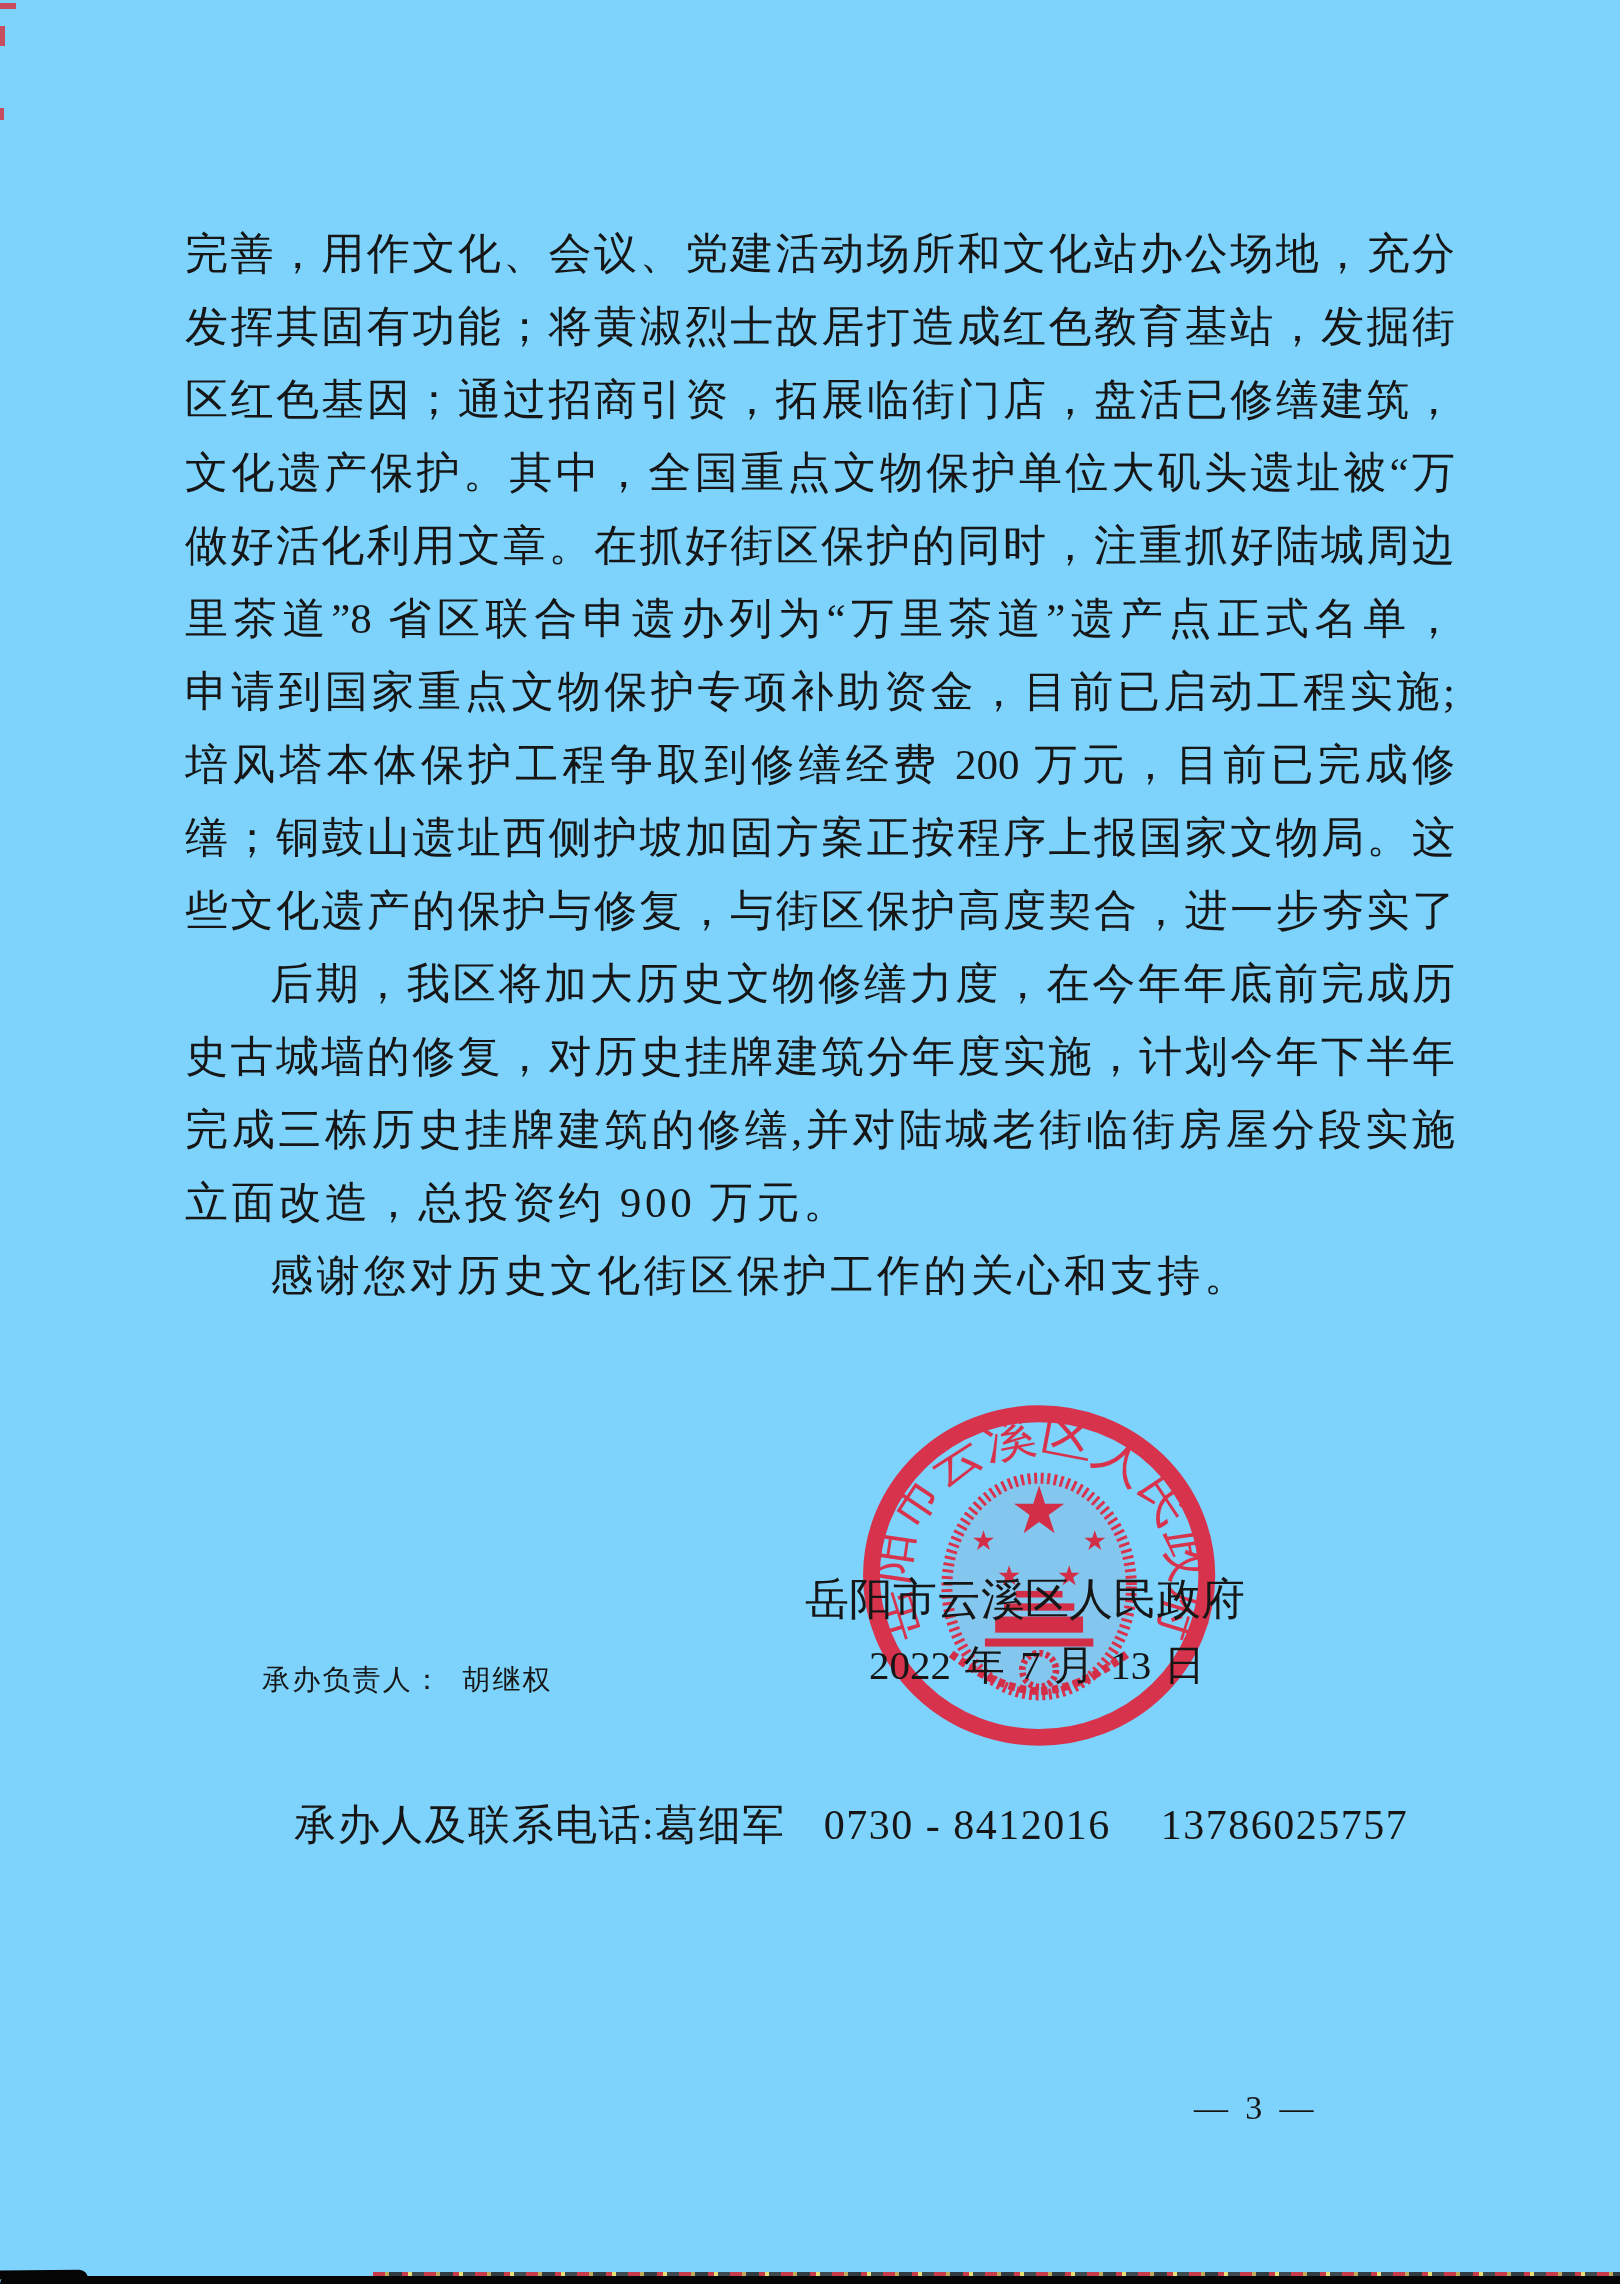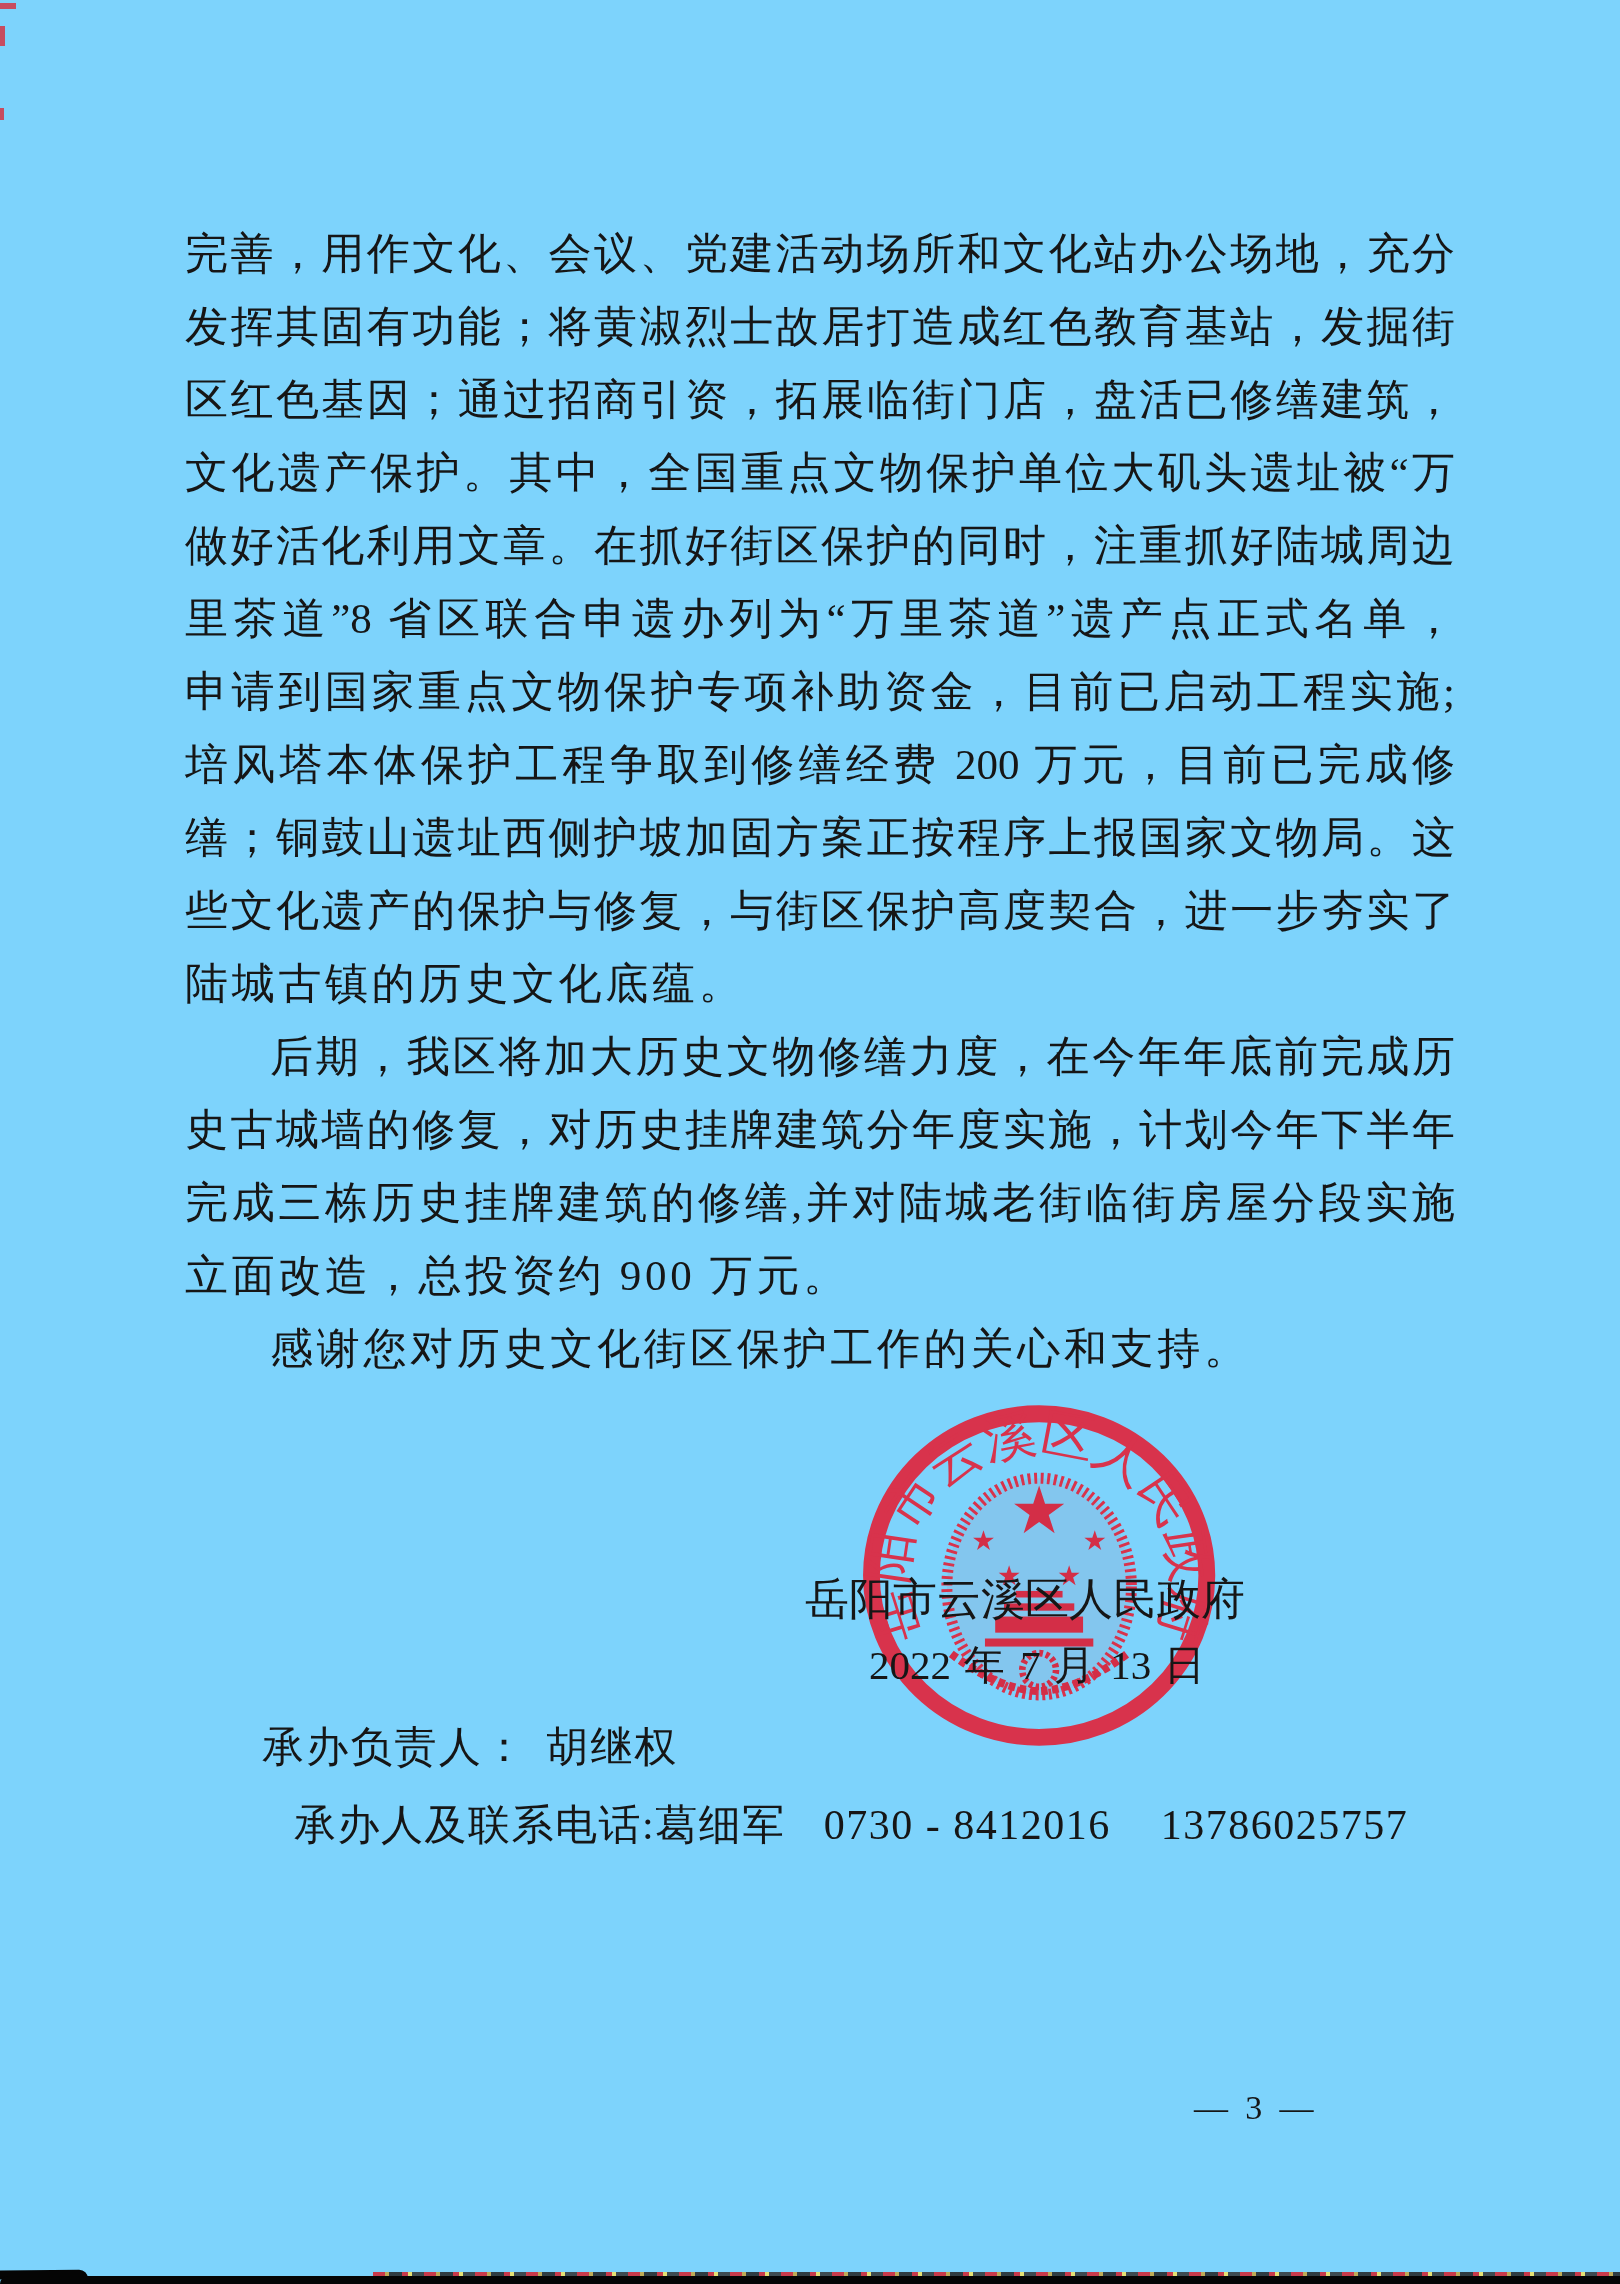--- a/index.html
+++ b/index.html
@@ -32,21 +32,21 @@
     position:absolute;left:805px;top:1576px;width:440px;
     font-size:44px;line-height:47px;
     text-align:justify;text-align-last:justify;white-space:normal;
   }
   .date-line{
     position:absolute;left:869px;top:1643px;width:336px;
     font-size:41px;line-height:44px;
     text-align:justify;text-align-last:justify;
   }
   
-  .contact-a{position:absolute;left:262px;top:1725px;font-size:42px;line-height:45px;white-space:nowrap;letter-spacing:2.2px;}
+  .contact-a{position:absolute;left:262px;top:1657px;font-size:28px;line-height:45px;white-space:nowrap;letter-spacing:2.2px;}
   .contact-b{position:absolute;left:262px;top:1803px;font-size:42px;line-height:45px;white-space:nowrap;letter-spacing:1.5px;margin-left:32px;}
   .gap-s{display:inline-block;width:19px;}
   .gap-m{display:inline-block;width:38px;}
   .gap-l{display:inline-block;width:50px;}
   
   .page-num{
     position:absolute;left:1171px;top:2089px;width:170px;
     font-size:34px;text-align:center;letter-spacing:4.4px;white-space:nowrap;
   }
   
@@ -78,21 +78,20 @@
       <div class="bline fill">完善，用作文化、会议、党建活动场所和文化站办公场地，充分</div>
       <div class="bline fill">发挥其固有功能；将黄淑烈士故居打造成红色教育基站，发掘街</div>
       <div class="bline fill">区红色基因；通过招商引资，拓展临街门店，盘活已修缮建筑，</div>
       <div class="bline fill">文化遗产保护。其中，全国重点文物保护单位大矶头遗址被“万</div>
       <div class="bline fill">做好活化利用文章。在抓好街区保护的同时，注重抓好陆城周边</div>
       <div class="bline fill">里茶道”8 省区联合申遗办列为“万里茶道”遗产点正式名单，</div>
       <div class="bline fill">申请到国家重点文物保护专项补助资金，目前已启动工程实施;</div>
       <div class="bline fill">培风塔本体保护工程争取到修缮经费 200 万元，目前已完成修</div>
       <div class="bline fill">缮；铜鼓山遗址西侧护坡加固方案正按程序上报国家文物局。这</div>
       <div class="bline fill">些文化遗产的保护与修复，与街区保护高度契合，进一步夯实了</div>
-      <div class="bline">陆城古镇的历史文化底蕴。</div>
       <div class="bline fill ind">后期，我区将加大历史文物修缮力度，在今年年底前完成历</div>
       <div class="bline fill">史古城墙的修复，对历史挂牌建筑分年度实施，计划今年下半年</div>
       <div class="bline fill">完成三栋历史挂牌建筑的修缮,并对陆城老街临街房屋分段实施</div>
       <div class="bline">立面改造，总投资约 900 万元。</div>
       <div class="bline ind">感谢您对历史文化街区保护工作的关心和支持。</div>
     </div>
 
   <div class="seal">
     <svg viewBox="0 0 495 478" width="363" height="350">
       <defs>

